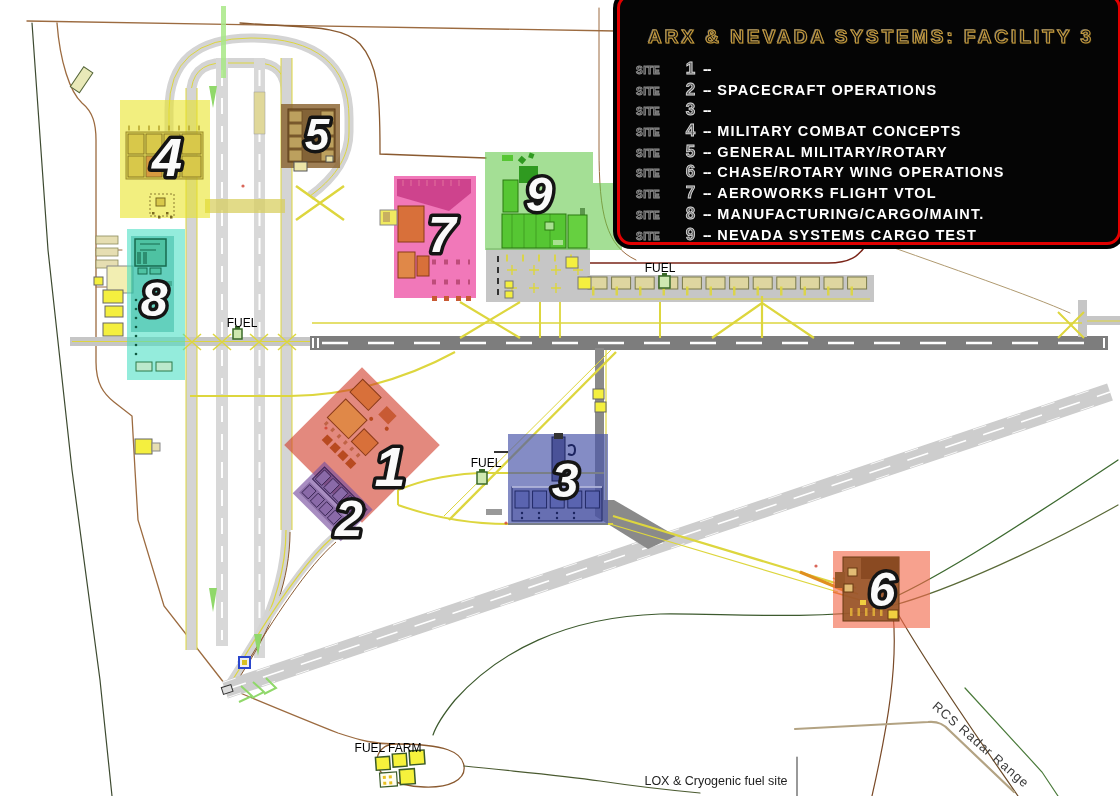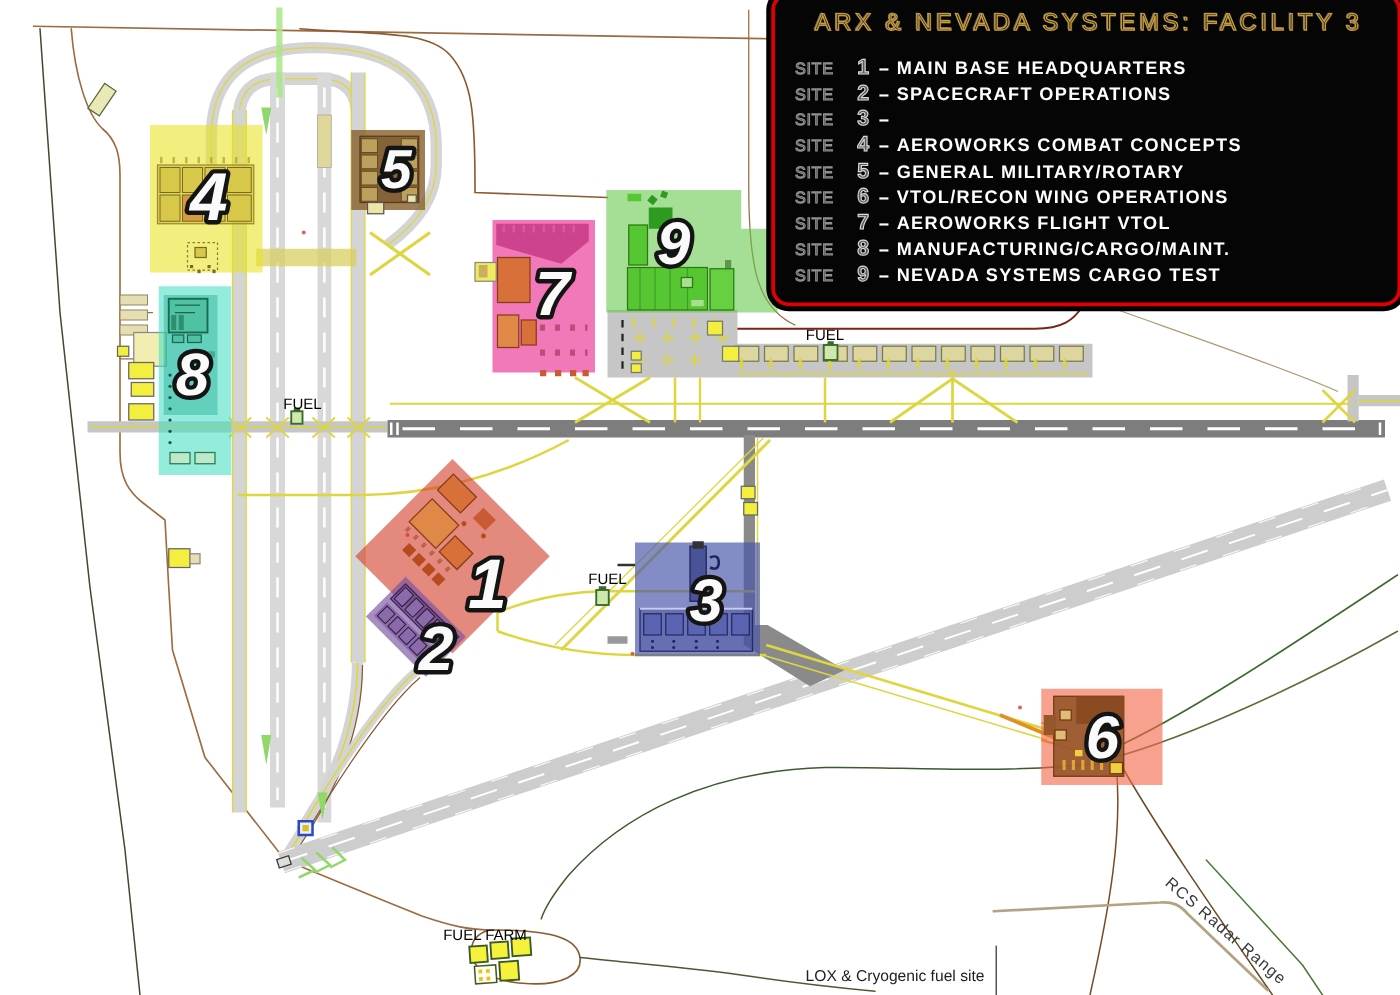--- a/index.html
+++ b/index.html
@@ -4,26 +4,26 @@
 <style>
   html,body{margin:0;padding:0;background:#ffffff;}
   .stage{position:relative;width:1120px;height:796px;background:#ffffff;overflow:hidden;
          font-family:"Liberation Sans",sans-serif;}
   .stage svg{position:absolute;left:0;top:0;}
 
   
   .legend{position:absolute;left:617px;top:-6px;width:470px;height:230px;
           background:#050505;border:3px solid #e10000;border-radius:14px;
           box-shadow:0 0 0 4px #000;padding:9px 12px 6px 16px;z-index:5;}
-  .legend-title{display:block;text-align:center;font-size:19px;font-weight:normal;
+  .legend-title{display:block;text-align:center;font-size:19px;font-weight:bold;
           letter-spacing:3px;color:#121212;-webkit-text-stroke:1.1px #c49a3e;
           text-shadow:-1px -1px 0 rgba(255,255,255,.4),1px 1px 0 rgba(80,60,10,.6);
-          margin:2px 0 6px 0;white-space:nowrap;}
+          margin:20px 0 6px 0;white-space:nowrap;}
   .lrow{display:flex;align-items:baseline;height:20.7px;white-space:nowrap;}
-  .site-word{font-size:13px;font-weight:normal;letter-spacing:.5px;color:#242424;
+  .site-word{font-size:10px;font-weight:bold;letter-spacing:.5px;color:#242424;
           -webkit-text-stroke:.9px #909090;width:46px;margin-top:11px;}
   .site-num{font-size:17px;font-weight:bold;color:#5a5a5a;-webkit-text-stroke:.9px #d9d9d9;
           width:17px;text-align:center;}
   .lsep{color:#fff;font-weight:bold;font-size:14px;letter-spacing:-1px;margin:0 7px 0 4px;}
   .ldesc{color:#fff;font-weight:bold;font-size:14.5px;letter-spacing:1.1px;}
 
   
   .mlabel{font-family:"Liberation Sans",sans-serif;font-size:12px;fill:#000;text-anchor:middle;}
   .mlabel-small{font-family:"Liberation Sans",sans-serif;font-size:12.5px;fill:#222;text-anchor:middle;}
   .rcs{font-family:"Liberation Sans",sans-serif;font-size:13px;fill:#3a3a3a;letter-spacing:1px;text-anchor:middle;}
@@ -435,50 +435,49 @@
   </g>
 </svg>
 
   <div class="legend">
     <span class="legend-title">ARX &amp; NEVADA SYSTEMS: FACILITY 3</span>
 
     <div class="lrow">
       <span class="site-word">SITE</span>
       <span class="site-num">1</span>
       <span class="lsep">--</span>
-      <span class="ldesc">MAIN BASE HEADQUARTERS</span>
     </div>
     <div class="lrow">
       <span class="site-word">SITE</span>
       <span class="site-num">2</span>
       <span class="lsep">--</span>
       <span class="ldesc">SPACECRAFT OPERATIONS</span>
     </div>
     <div class="lrow">
       <span class="site-word">SITE</span>
       <span class="site-num">3</span>
       <span class="lsep">--</span>
     </div>
     <div class="lrow">
       <span class="site-word">SITE</span>
       <span class="site-num">4</span>
       <span class="lsep">--</span>
-      <span class="ldesc">AEROWORKS COMBAT CONCEPTS</span>
+      <span class="ldesc">MILITARY COMBAT CONCEPTS</span>
     </div>
     <div class="lrow">
       <span class="site-word">SITE</span>
       <span class="site-num">5</span>
       <span class="lsep">--</span>
       <span class="ldesc">GENERAL MILITARY/ROTARY</span>
     </div>
     <div class="lrow">
       <span class="site-word">SITE</span>
       <span class="site-num">6</span>
       <span class="lsep">--</span>
-      <span class="ldesc">VTOL/RECON WING OPERATIONS</span>
+      <span class="ldesc">CHASE/ROTARY WING OPERATIONS</span>
     </div>
     <div class="lrow">
       <span class="site-word">SITE</span>
       <span class="site-num">7</span>
       <span class="lsep">--</span>
       <span class="ldesc">AEROWORKS FLIGHT VTOL</span>
     </div>
     <div class="lrow">
       <span class="site-word">SITE</span>
       <span class="site-num">8</span>

